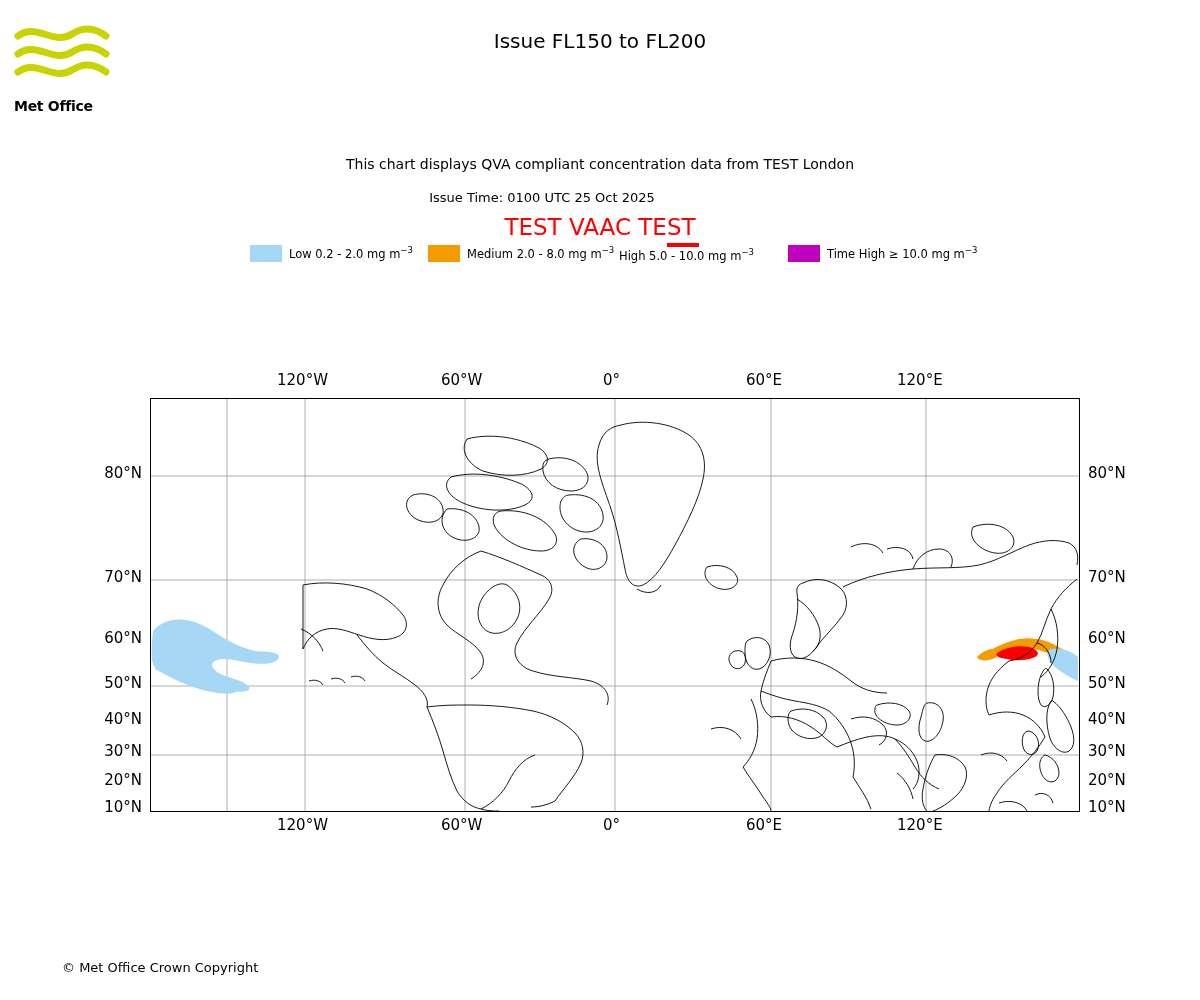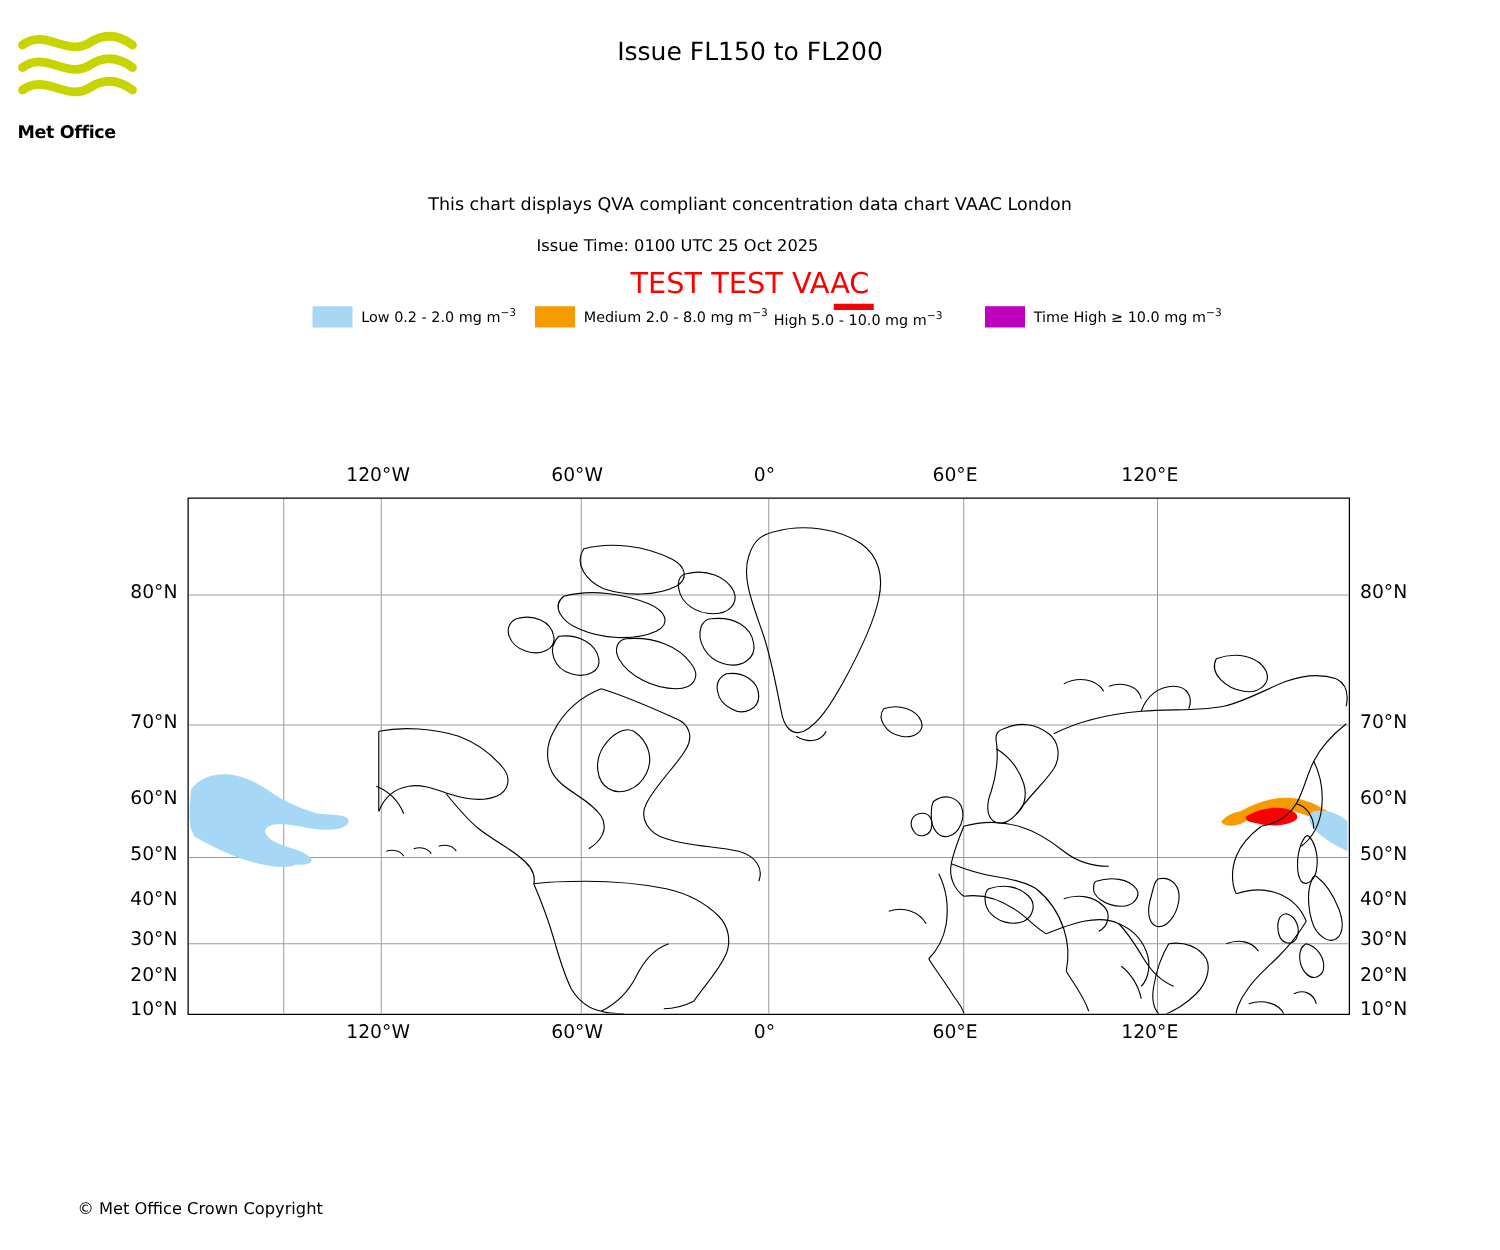--- a/index.html
+++ b/index.html
@@ -150,23 +150,23 @@
       <path d="M4 48 C 22 34, 40 58, 58 46 C 72 37, 84 42, 92 48"></path>
     </g>
   </svg>
   <div class="wordmark">Met Office</div>
 </div>
 
 <div id="title-block">
   <div class="t2">Issue FL150 to FL200</div>
 </div>
 
-<div id="subtitle">This chart displays QVA compliant concentration data chart VAAC London</div>
+<div id="subtitle">This chart displays QVA compliant concentration data from TEST London</div>
 <div id="issue-time">Issue Time: 0100 UTC 25 Oct 2025</div>
-<div id="test-banner">TEST TEST VAAC</div>
+<div id="test-banner">TEST VAAC TEST</div>
 
 <div id="legend">
   <div class="legend-item" style="left:0px;">
     <span class="legend-swatch" style="background: rgb(166, 216, 245);"></span>
     <span class="legend-label"><span>Low 0.2 - 2.0 mg m</span><sup>−3</sup></span>
   </div>
   <div class="legend-item" style="left:178px;">
     <span class="legend-swatch" style="background: rgb(245, 155, 0);"></span>
     <span class="legend-label"><span>Medium 2.0 - 8.0 mg m</span><sup>−3</sup></span>
   </div>

